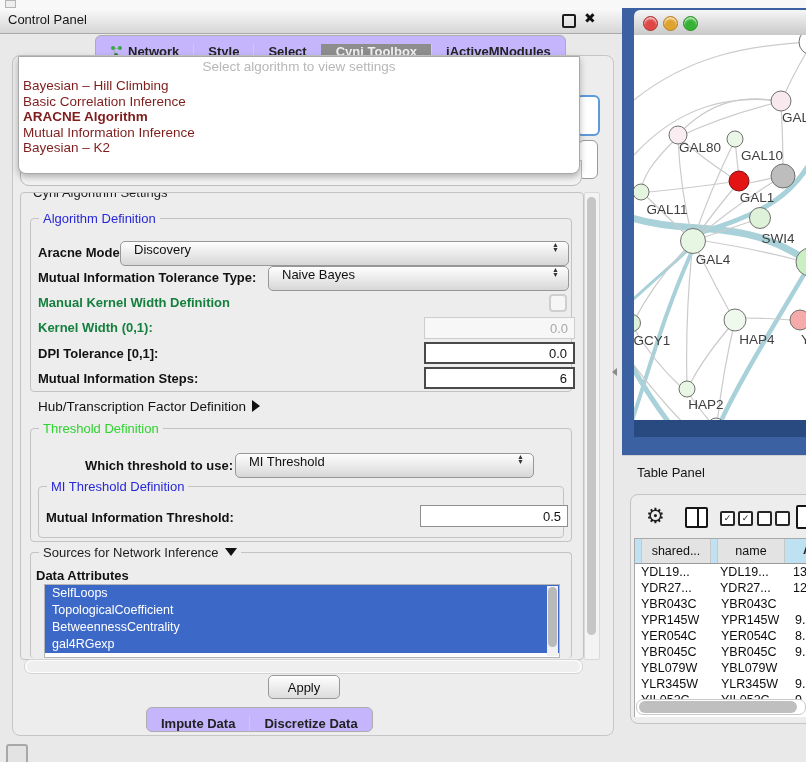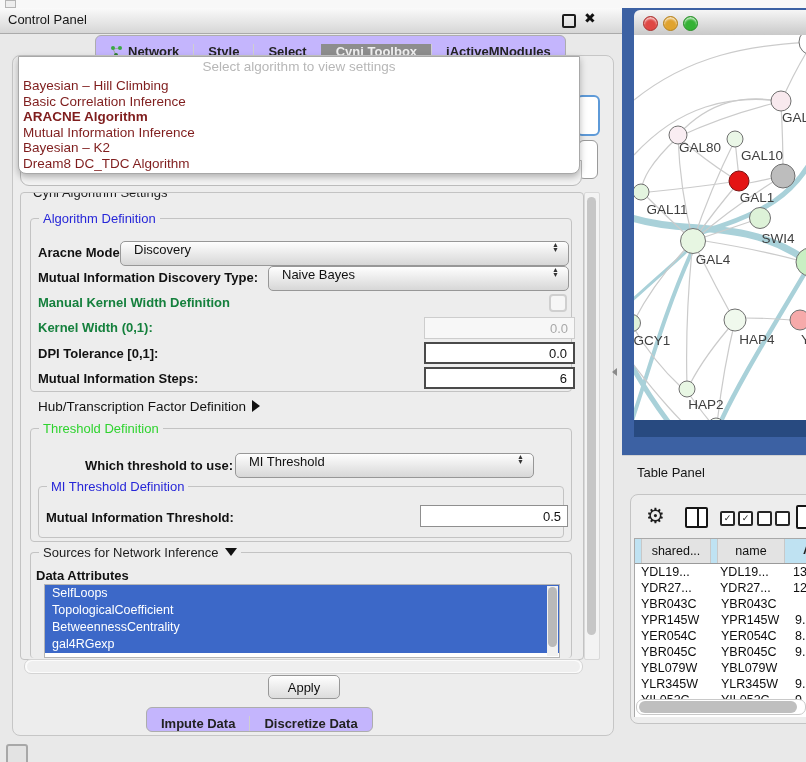--- a/index.html
+++ b/index.html
@@ -143,37 +143,36 @@
   <div class="abs frag3"></div>
 
   <div class="abs popup">
     <div class="ph">Select algorithm to view settings</div>
     <div id="popup-items">
         <div class="it">Bayesian – Hill Climbing</div>
         <div class="it">Basic Correlation Inference</div>
         <div class="it b">ARACNE Algorithm</div>
         <div class="it">Mutual Information Inference</div>
         <div class="it">Bayesian – K2</div>
-        <div class="it">Dream8 DC_TDC Algorithm</div>
       </div>
   </div>
 
   <div class="grp" style="left:20px;top:192px;width:562px;height:466px;overflow:hidden;">
     <span class="lg">Cyni Algorithm Settings</span>
   </div>
 
   <div class="grp" style="left:30px;top:218px;width:540px;height:172px;">
     <span class="lg blue">Algorithm Definition</span>
   </div>
   <span class="lbl" style="left:38px;top:245px;">Aracne Mode:</span>
   <div class="combo" style="left:120px;top:241px;width:447px;">
     <span class="v">Discovery</span>
     <span class="spin">▲<br>▼</span>
   </div>
-  <span class="lbl" style="left:38px;top:270px;">Mutual Information Discovery Type:</span>
+  <span class="lbl" style="left:38px;top:270px;">Mutual Information Tolerance Type:</span>
   <div class="combo" style="left:268px;top:266px;width:299px;">
     <span class="v">Naive Bayes</span>
     <span class="spin">▲<br>▼</span>
   </div>
   <span class="lbl dis" style="left:38px;top:295px;">Manual Kernel Width Definition</span>
   <span class="chk" style="left:549px;top:294px;"></span>
   <span class="lbl dis" style="left:38px;top:320px;">Kernel Width (0,1):</span>
   <div class="fld dis" style="left:424px;top:317px;width:143px;height:20px;">
     <span>0.0</span>
   </div>

